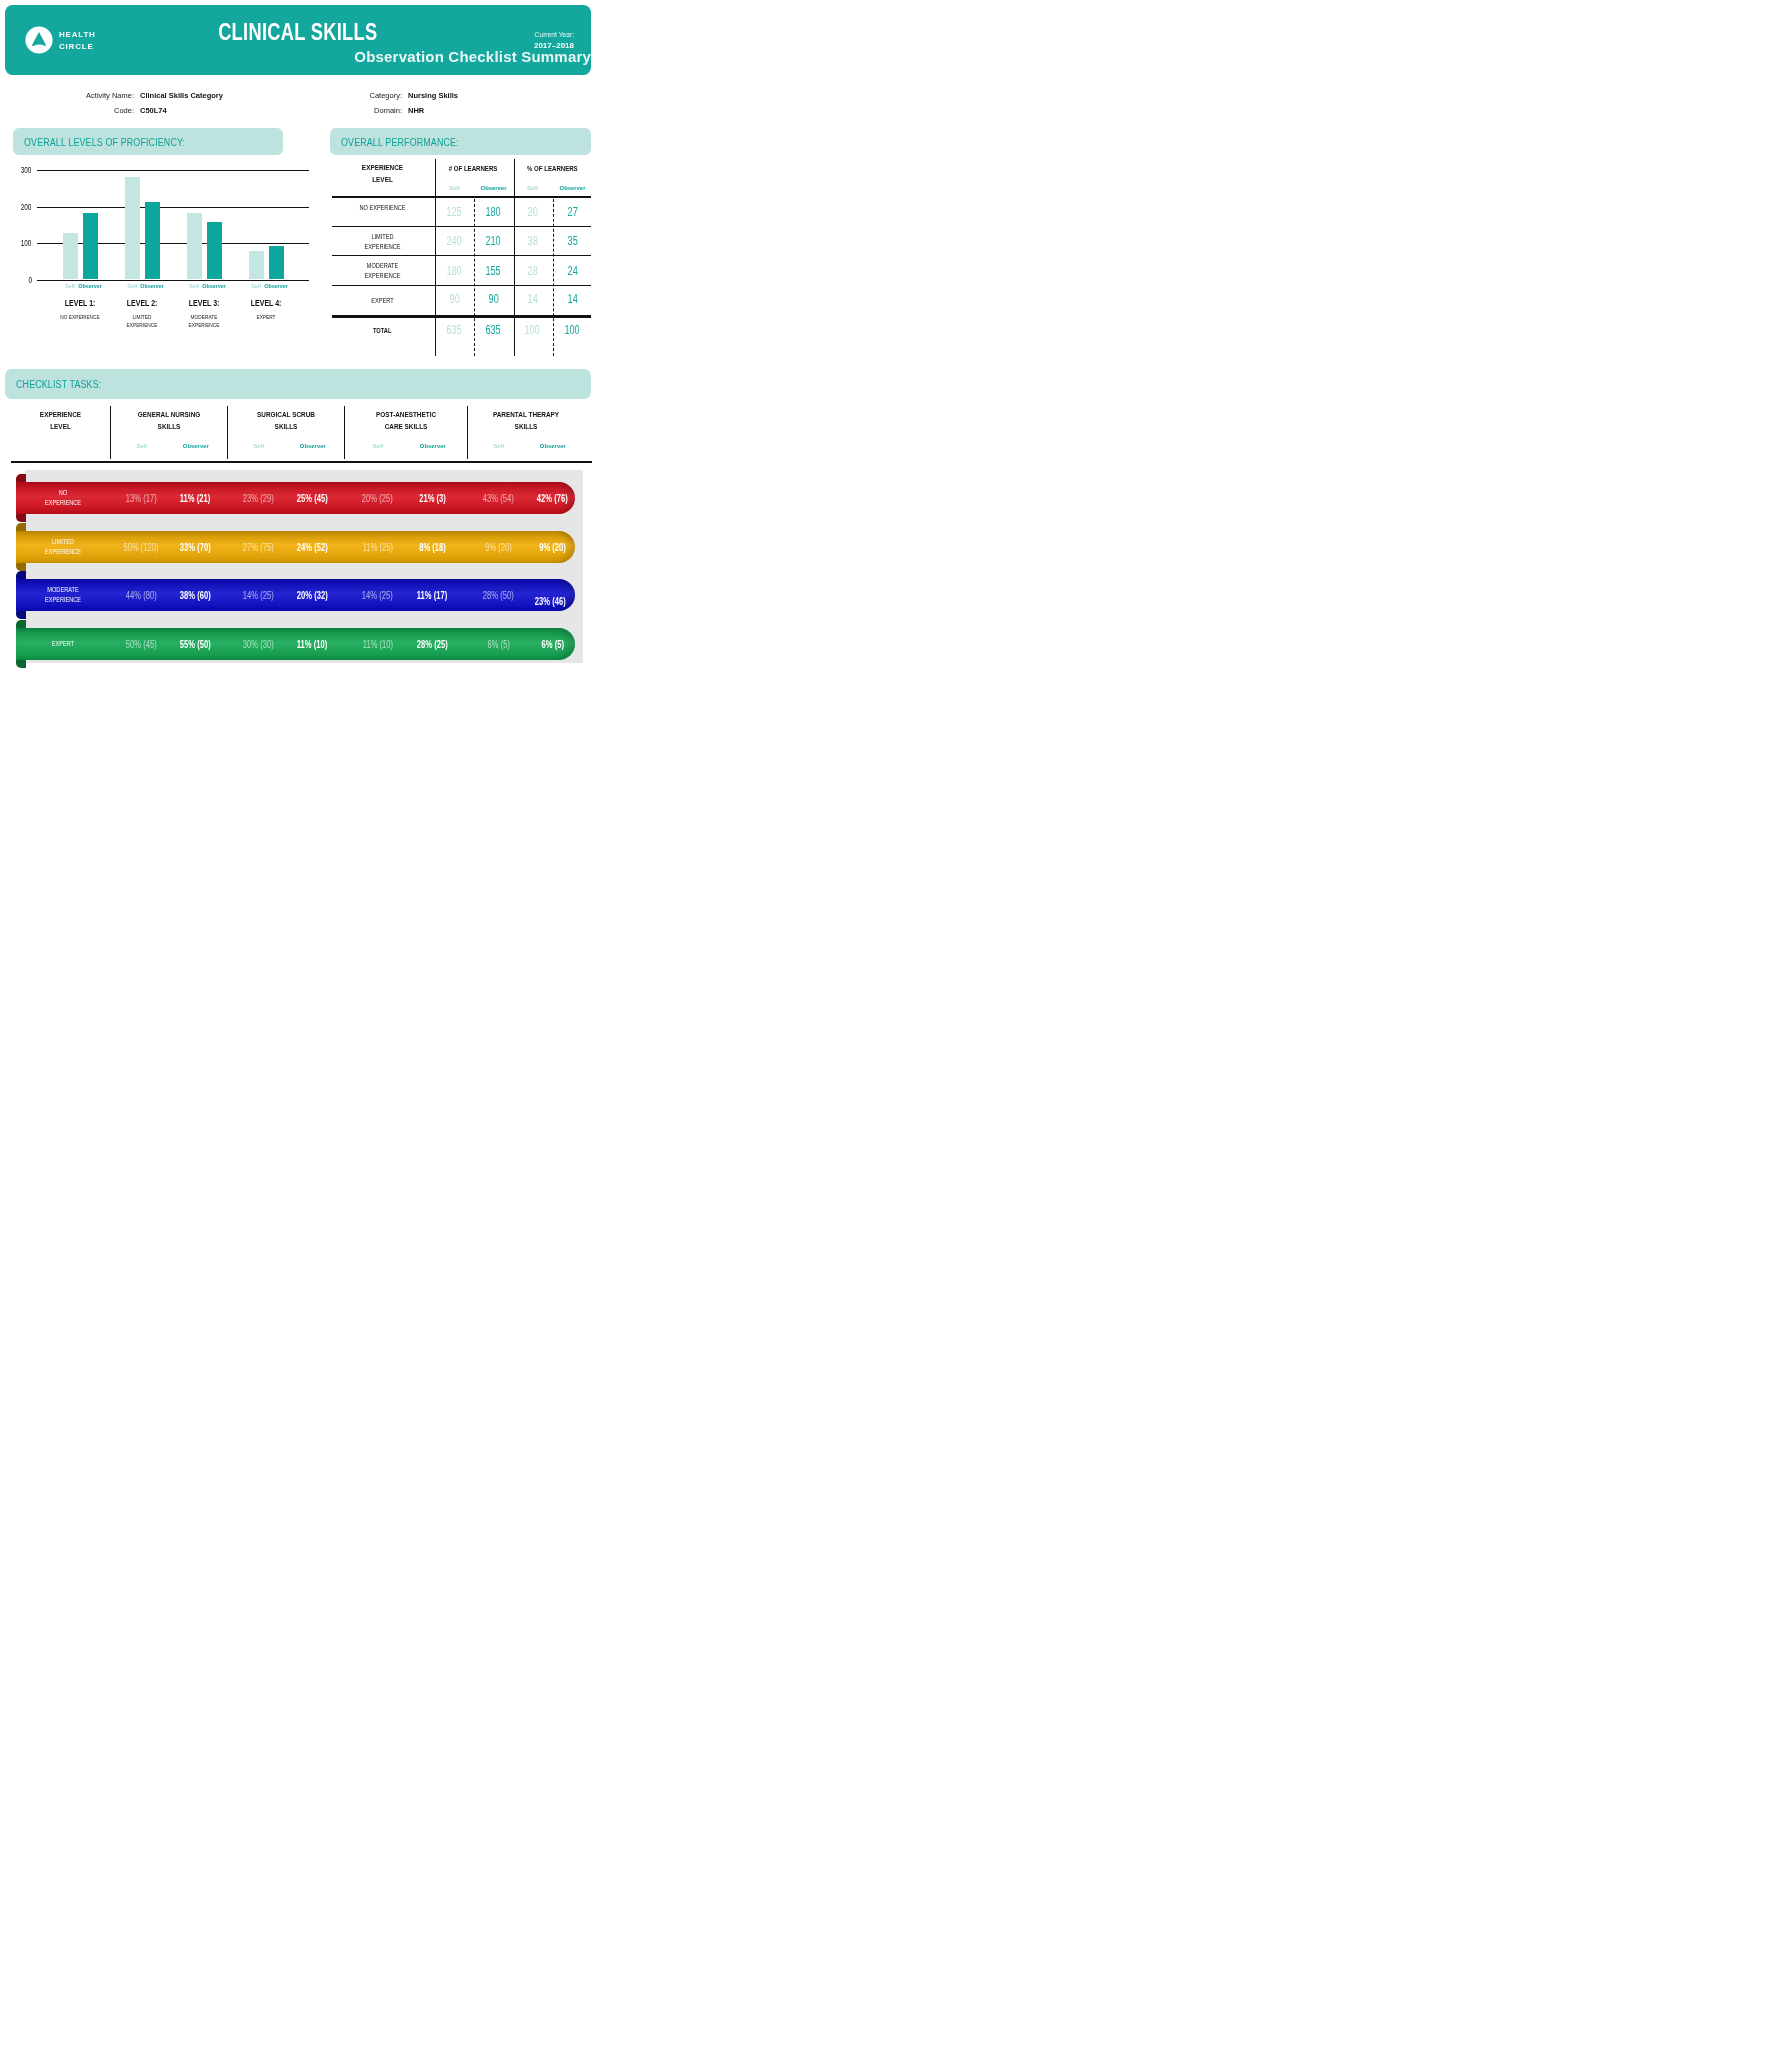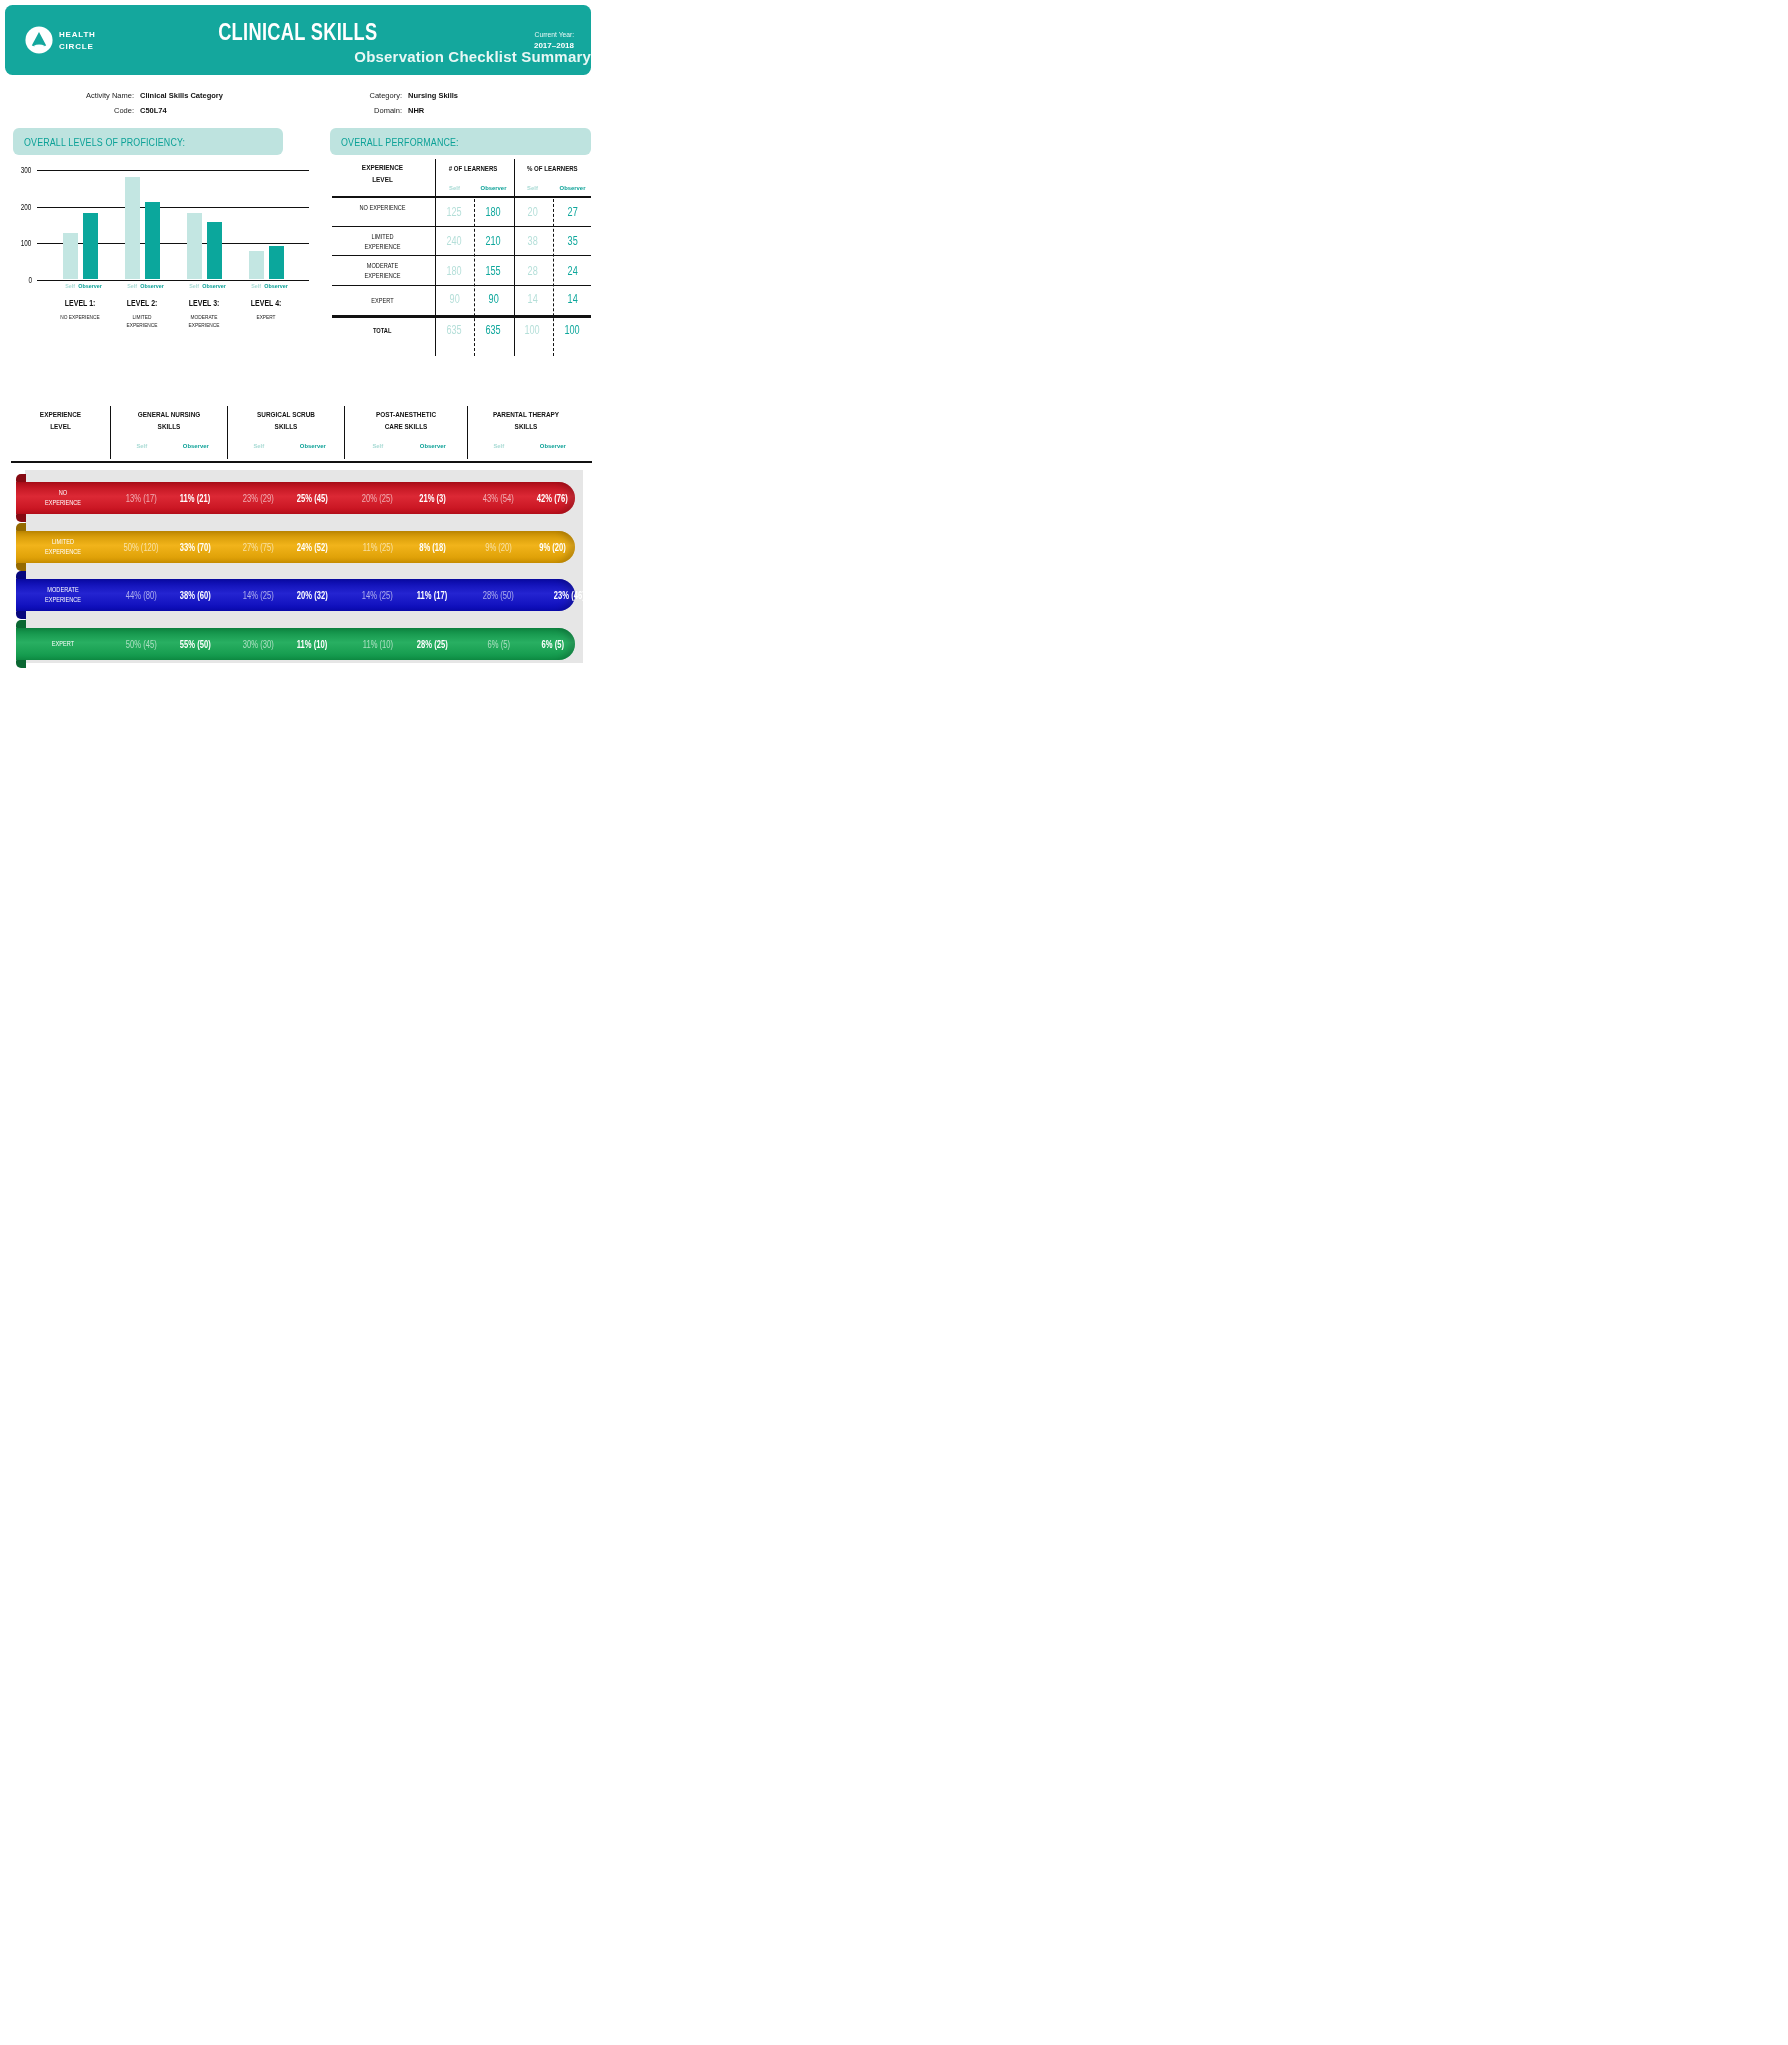--- a/index.html
+++ b/index.html
@@ -221,20 +221,23 @@
     <div class="p-cell p-num obs" style="left:228px; top:133px; width:29px;"><span class="cond">14</span></div>
     <div class="hthick" style="top:156px; height:2.5px;"></div>
 
     <div class="p-cell" style="left:21px; top:167px; width:63px; font-size:7.5px; font-weight:bold;"><span class="cond">TOTAL</span></div>
     <div class="p-cell p-num self" style="left:110px; top:164px; width:29px;"><span class="cond">635</span></div>
     <div class="p-cell p-num obs" style="left:149px; top:164px; width:29px;"><span class="cond">635</span></div>
     <div class="p-cell p-num self" style="left:188px; top:164px; width:29px;"><span class="cond">100</span></div>
     <div class="p-cell p-num obs" style="left:228px; top:164px; width:29px;"><span class="cond">100</span></div>
   </div>
 
+  <div class="sec-panel" style="left:5px; top:369px; width:586px; height:30px; border-radius:6.7px;">
+    <div class="sec-title" style="line-height:30px;"><span class="cond-l">CHECKLIST TASKS:</span></div>
+  </div>
 
   <div class="cl-head">
     <div class="vline" style="left:99px;"></div>
     <div class="vline" style="left:216px;"></div>
     <div class="vline" style="left:333px;"></div>
     <div class="vline" style="left:456px;"></div>
 
     <div class="c-head" style="left:18px; top:5px; width:63px;">
         <span class="cond-b">EXPERIENCE LEVEL</span>
       </div>
@@ -306,21 +309,21 @@
     <div class="r-label" style="left:20px;">
         <span class="cond-b">MODERATE EXPERIENCE</span>
       </div>
     <div class="r-val self" style="left:99px;"><span class="cond">44% (80)</span></div>
     <div class="r-val obs" style="left:153px;"><span class="cond">38% (60)</span></div>
     <div class="r-val self" style="left:216px;"><span class="cond">14% (25)</span></div>
     <div class="r-val obs" style="left:270px;"><span class="cond">20% (32)</span></div>
     <div class="r-val self" style="left:335px;"><span class="cond">14% (25)</span></div>
     <div class="r-val obs" style="left:390px;"><span class="cond">11% (17)</span></div>
     <div class="r-val self" style="left:456px;"><span class="cond">28% (50)</span></div>
-    <div class="r-val obs" style="left:527px;"><span class="cond">23% (46)</span></div>
+    <div class="r-val obs" style="left:508px;margin-top:6px;"><span class="cond">23% (46)</span></div>
   </div>
 
   <div class="ribbon" style="top: 628px; background: rgb(16, 166, 80);">
     <div class="fold top" style="background: rgb(16, 166, 80);"></div>
     <div class="fold bot" style="background: rgb(16, 166, 80);"></div>
     <div class="shade"></div>
     <div class="r-label" style="left:20px;">
         <span class="cond-b">EXPERT</span>
       </div>
     <div class="r-val self" style="left:99px;"><span class="cond">50% (45)</span></div>

